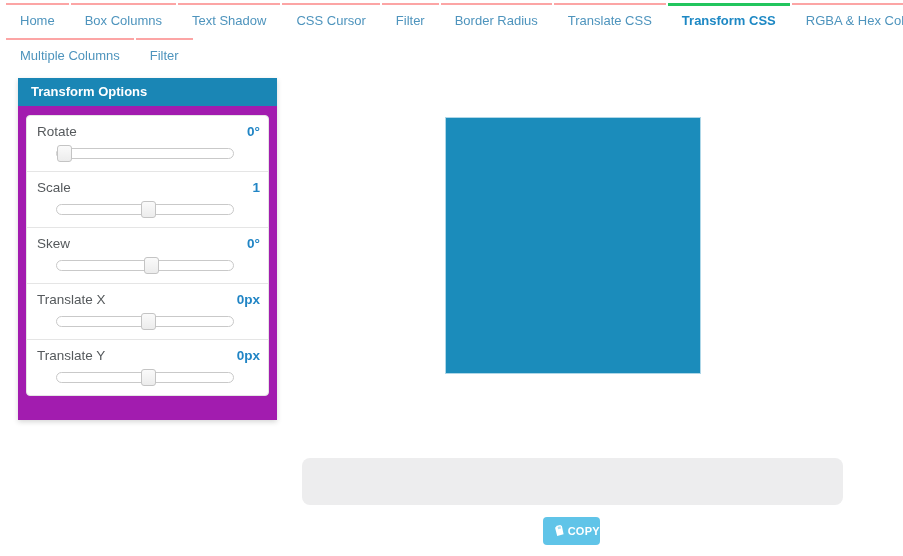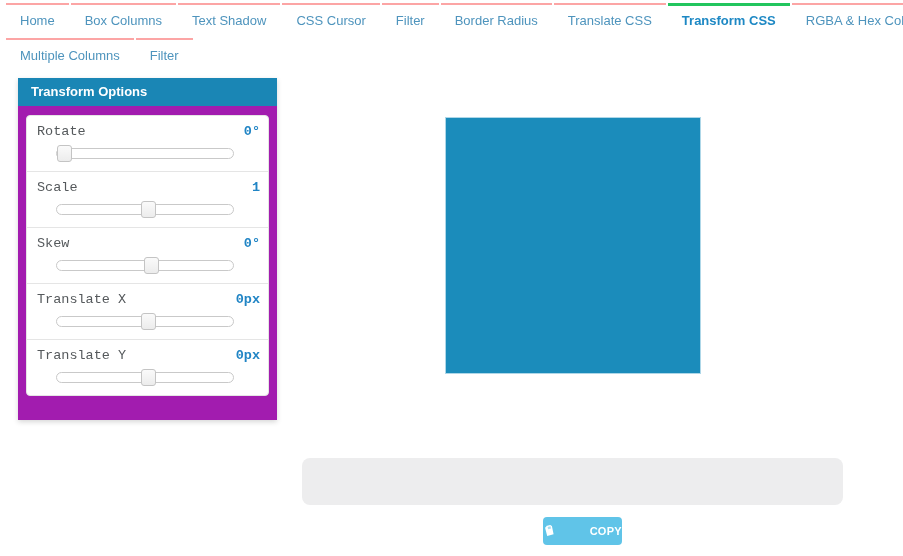--- a/index.html
+++ b/index.html
@@ -20,41 +20,41 @@
   .panel { position:absolute; left:18px; top:78px; width:259px; background:#a21caf;
     box-shadow:0 2px 5px rgba(0,0,0,.16); }
   .panel-header { height:28px; line-height:28px; padding-left:13px; color:#fff;
     font-size:13px; font-weight:bold; }
   .panel-body { padding:9px 8px 24px 8px; }
   .ctl-item { border:1px solid #e5e5e5; margin-top:-1px; background:#fff;
     padding:8px 8px 12px 10px; }
   .ctl-item:first-child { margin-top:0; border-radius:4px 4px 0 0; }
   .ctl-item:last-child { border-radius:0 0 4px 4px; }
   .ctl-head { display:flex; justify-content:space-between; align-items:baseline;
-    color:#55595c; font-size:13.5px;font-family:Liberation Mono, monospace; }
+    color:#55595c; font-size:13.5px; }
   .ctl-value { color:#2185c5; font-weight:bold; font-size:13.5px; }
   .track { position:relative; height:11px; background:#fff; border:1px solid #c9c9c9;
     border-radius:6px; margin:9px 26px 0 19px; cursor:pointer; }
   .handle { position:absolute; top:-4px; width:15px; height:17px;
     background:linear-gradient(#fafafa,#ececec); border:1px solid #c4c4c4;
     border-radius:3px; cursor:pointer; }
 
   
   .preview { position:absolute; left:445px; top:117px; width:256px; height:257px;
     border:1px solid #aed7e8; }
 
   
   .output { position:absolute; left:302px; top:458px; width:541px; height:47px;
     background:#ededee; border:none; border-radius:8px; resize:none; outline:none;
     font-family:"Liberation Mono", monospace; font-size:12px; color:#555;
     padding:8px 12px; }
-  .copy-btn { position:absolute; left:543px; top:517px; width:79px; height:28px;
+  .copy-btn { position:absolute; left:543px; top:517px; width:57px; height:28px;
     border:none; border-radius:4px; color:#fff; font-family:"Liberation Sans",sans-serif;
     font-size:11px; font-weight:bold; display:flex; align-items:center;
-    justify-content:space-between; gap:4px; cursor:pointer; letter-spacing:.3px; }
+    justify-content:flex-end; gap:4px; cursor:pointer; letter-spacing:.3px; }
 </style>
 </head>
 <body>
 
 <div id="canvas">
 
   <div class="tabbar">
     <div class="tabrow" id="tab-row-1"><a class="tab">Home</a><a class="tab">Box Columns</a><a class="tab">Text Shadow</a><a class="tab">CSS Cursor</a><a class="tab">Filter</a><a class="tab">Border Radius</a><a class="tab">Translate CSS</a><a class="tab active">Transform CSS</a><a class="tab">RGBA &amp; Hex Color</a></div>
     <div class="tabrow" id="tab-row-2"><a class="tab">Multiple Columns</a><a class="tab">Filter</a></div>
   </div>

